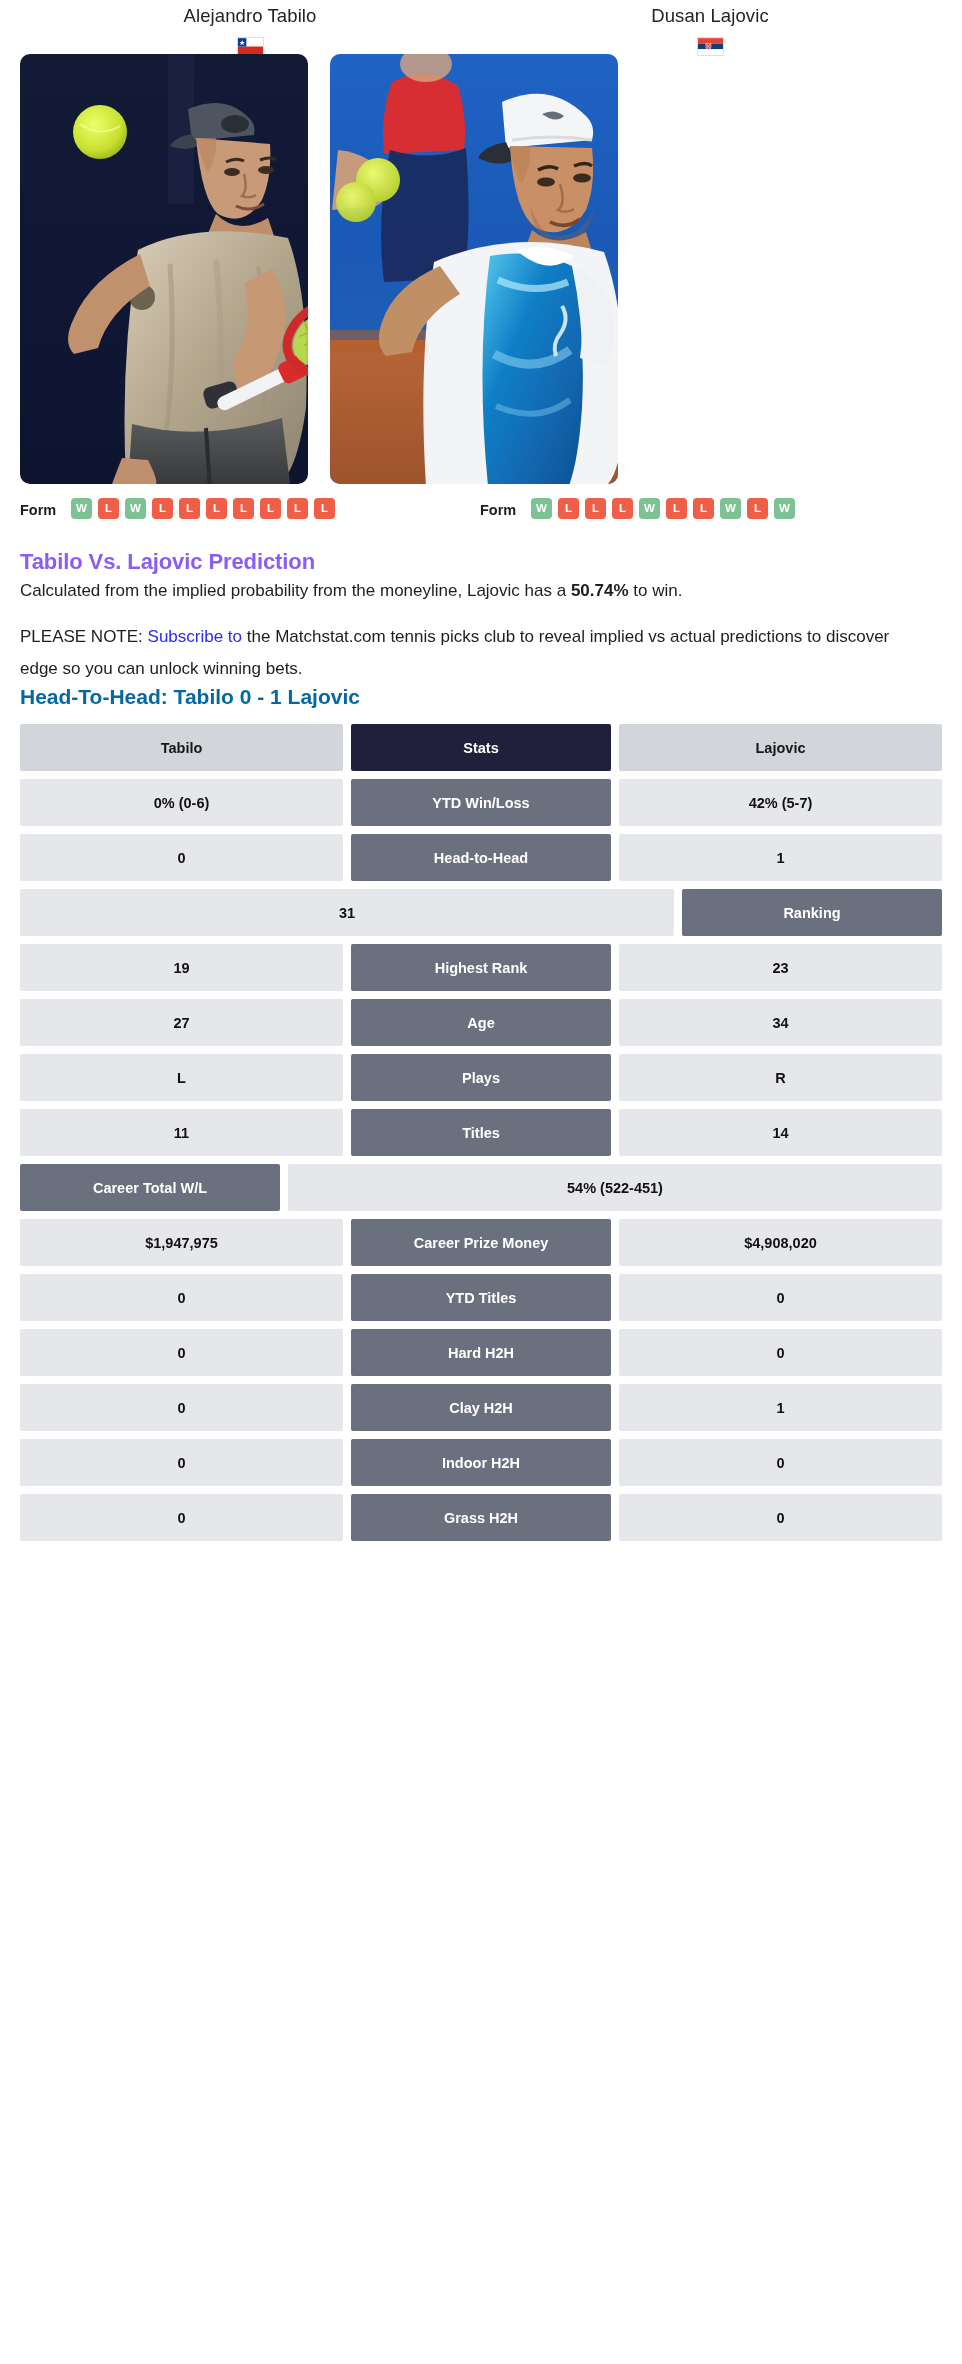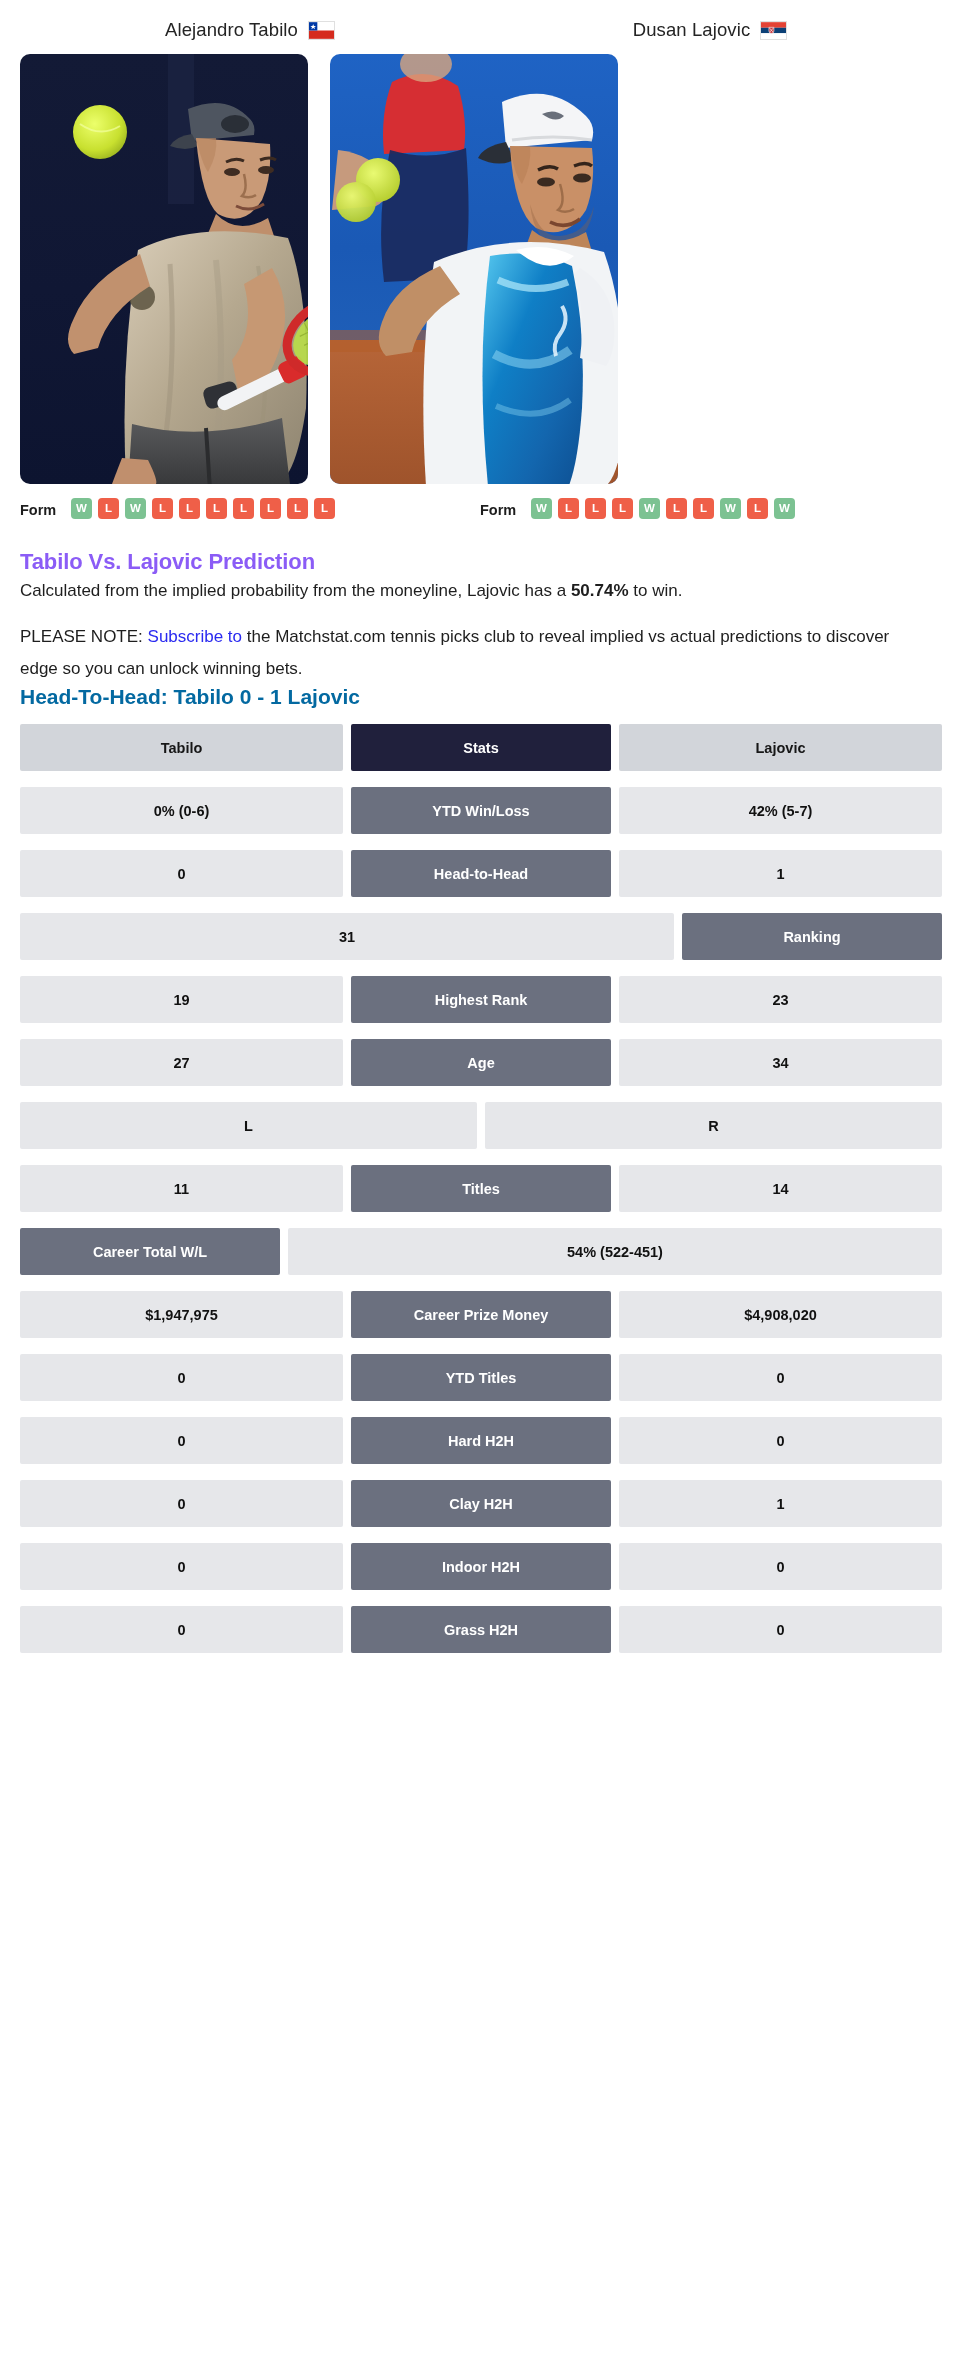--- a/index.html
+++ b/index.html
@@ -19,20 +19,21 @@
     padding-left: 20px;
     padding-right: 20px;
   }
   .name-cell {
     width: 460px;
     display: flex;
     align-items: center;
     justify-content: center;
     gap: 10px;
     height: 32px;
+    flex-direction: column;
   }
   .player-name {
     font-size: 18.5px;
     font-weight: 400;
     color: #242424;
     letter-spacing: 0.1px;
     white-space: nowrap;
   }
   .flag {
     width: 27px;
@@ -129,21 +130,21 @@
     color: #0369a1;
     margin-bottom: 15px;
     padding: 0 20px;
   }
 
   
   .stats-table {
     padding: 0 20px;
     display: flex;
     flex-direction: column;
-    gap: 16px;
+    gap: 8px;
   }
   .stats-row {
     display: flex;
     gap: 8px;
   }
   .cell {
     height: 47px;
     display: flex;
     align-items: center;
     justify-content: center;
@@ -425,20 +426,21 @@
         <div class="cell mid">Highest Rank</div>
         <div class="cell side">23</div>
       </div>
       <div class="stats-row">
         <div class="cell side">27</div>
         <div class="cell mid">Age</div>
         <div class="cell side">34</div>
       </div>
       <div class="stats-row">
         <div class="cell side">L</div>
+        <div class="cell mid">Plays</div>
         <div class="cell side">R</div>
       </div>
       <div class="stats-row">
         <div class="cell side">11</div>
         <div class="cell mid">Titles</div>
         <div class="cell side">14</div>
       </div>
       <div class="stats-row">
         <div class="cell mid">Career Total W/L</div>
         <div class="cell side">54% (522-451)</div>

